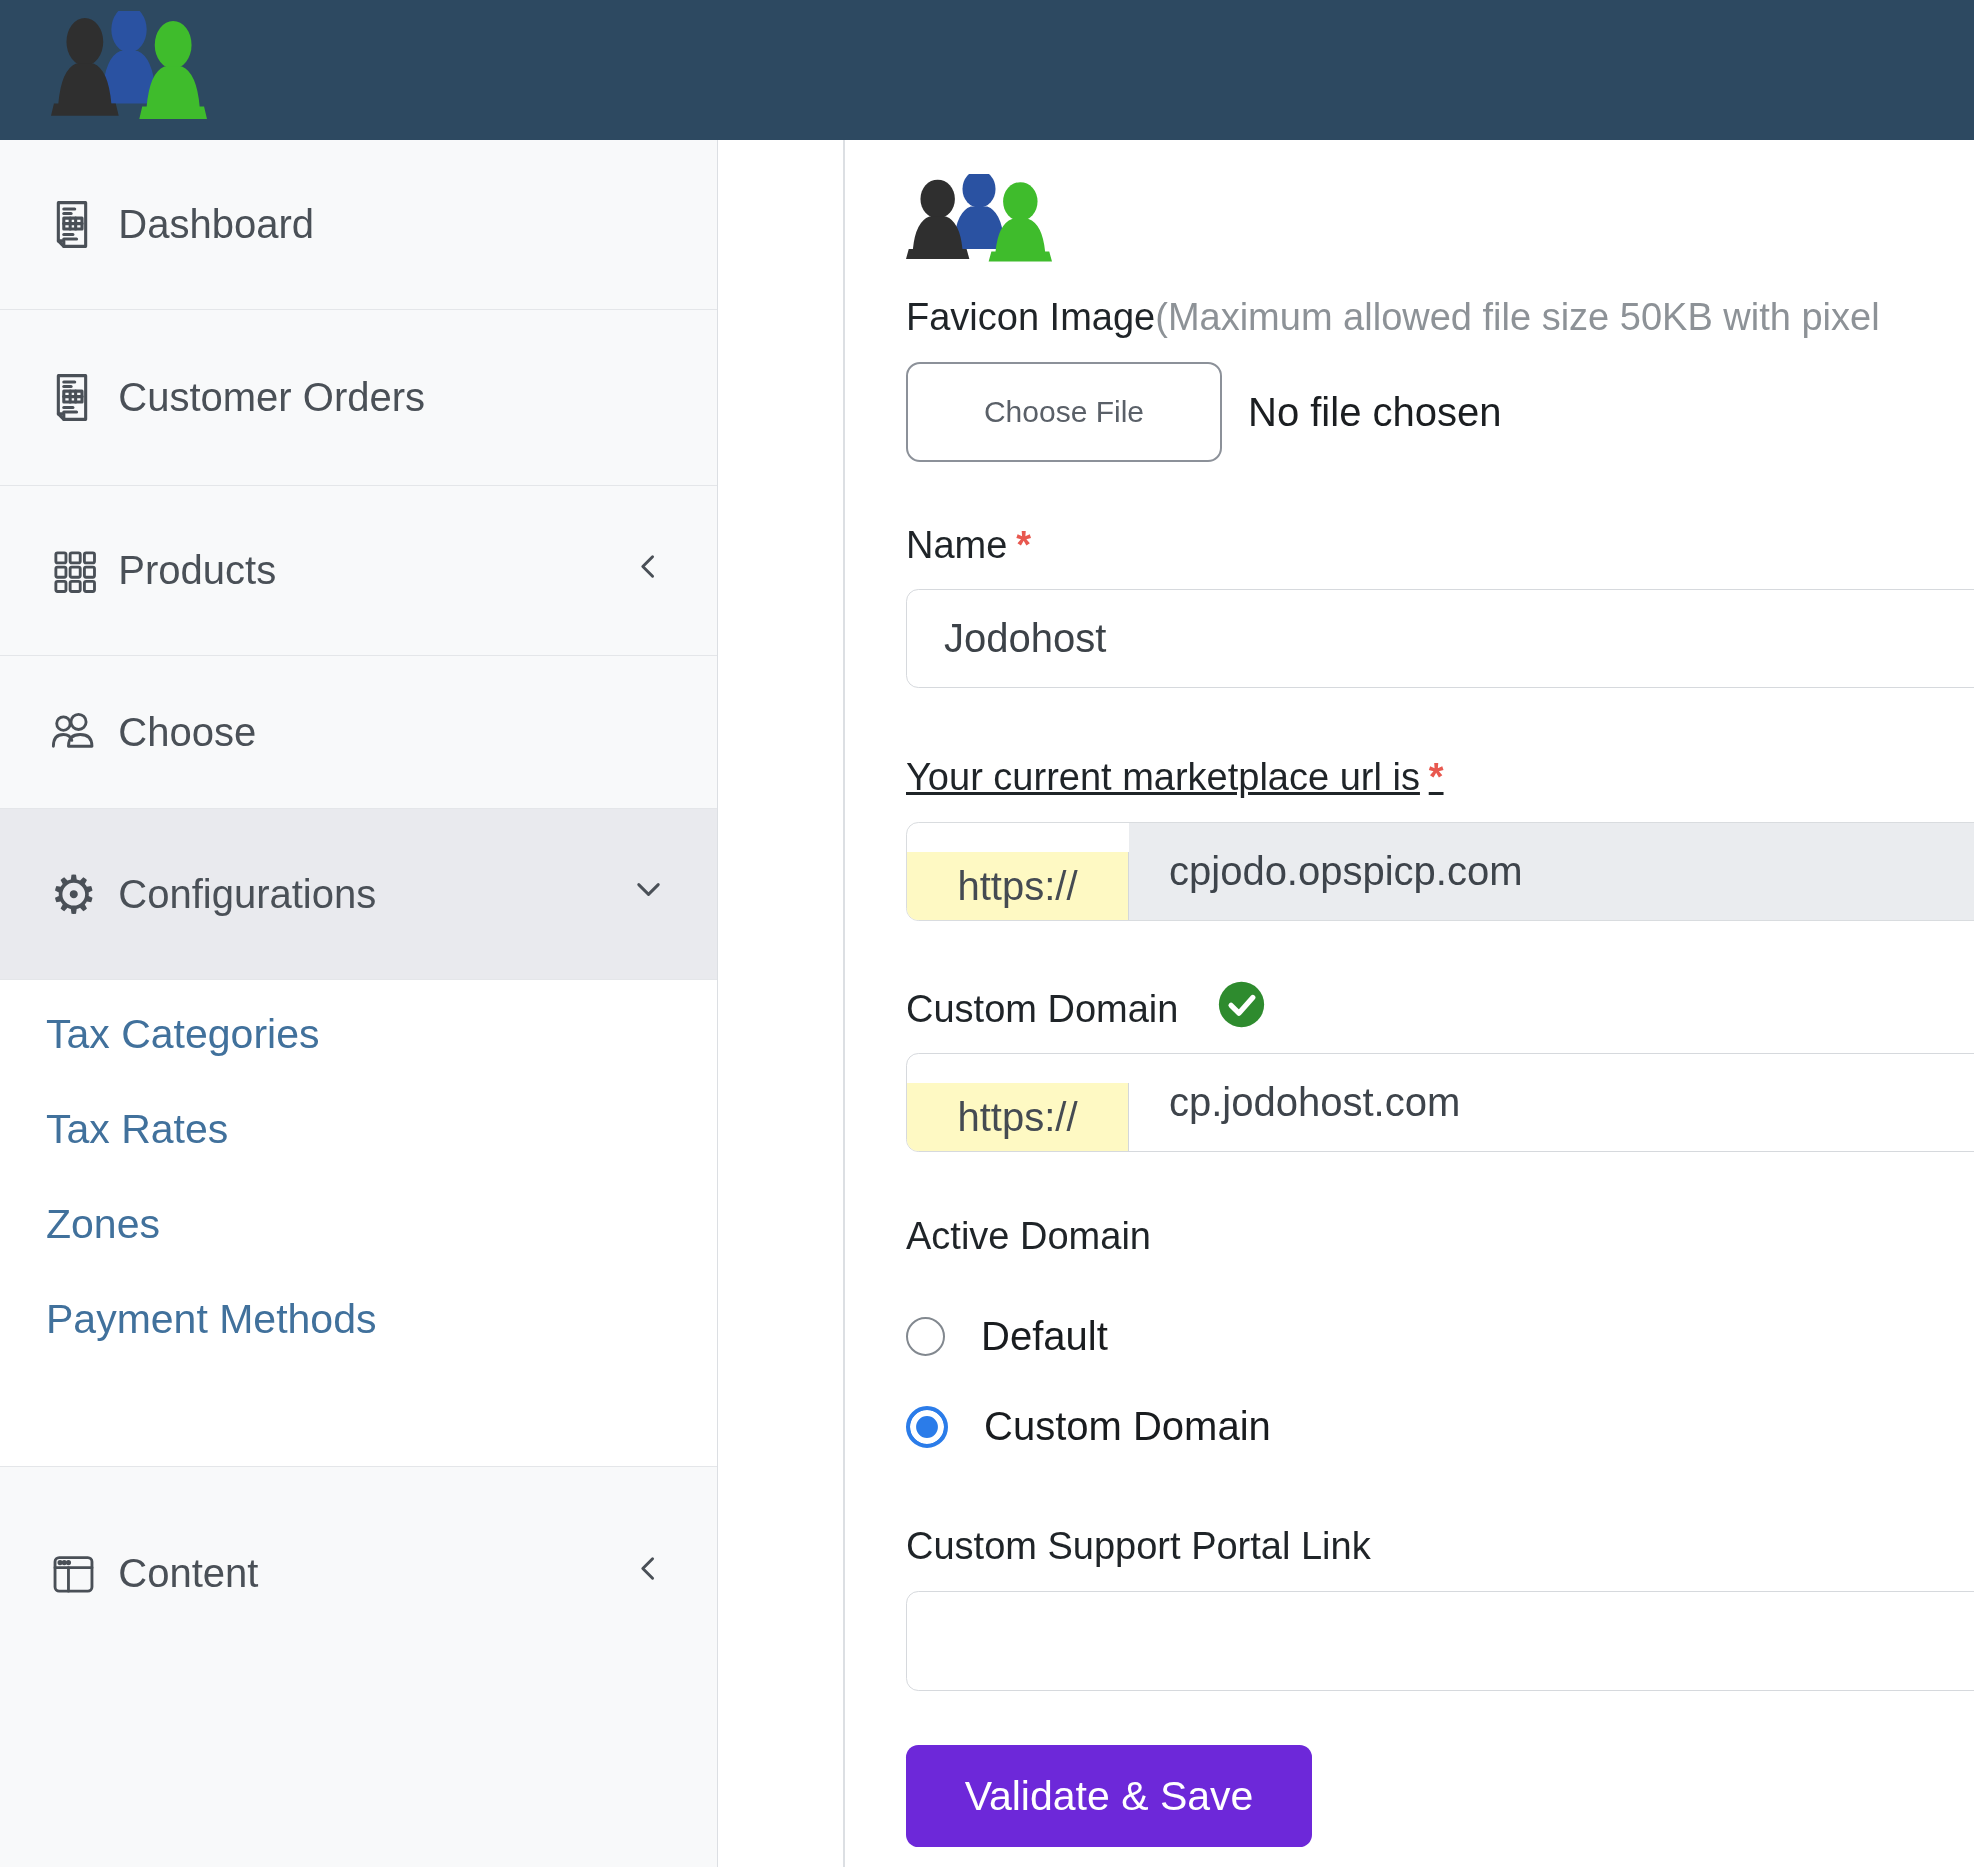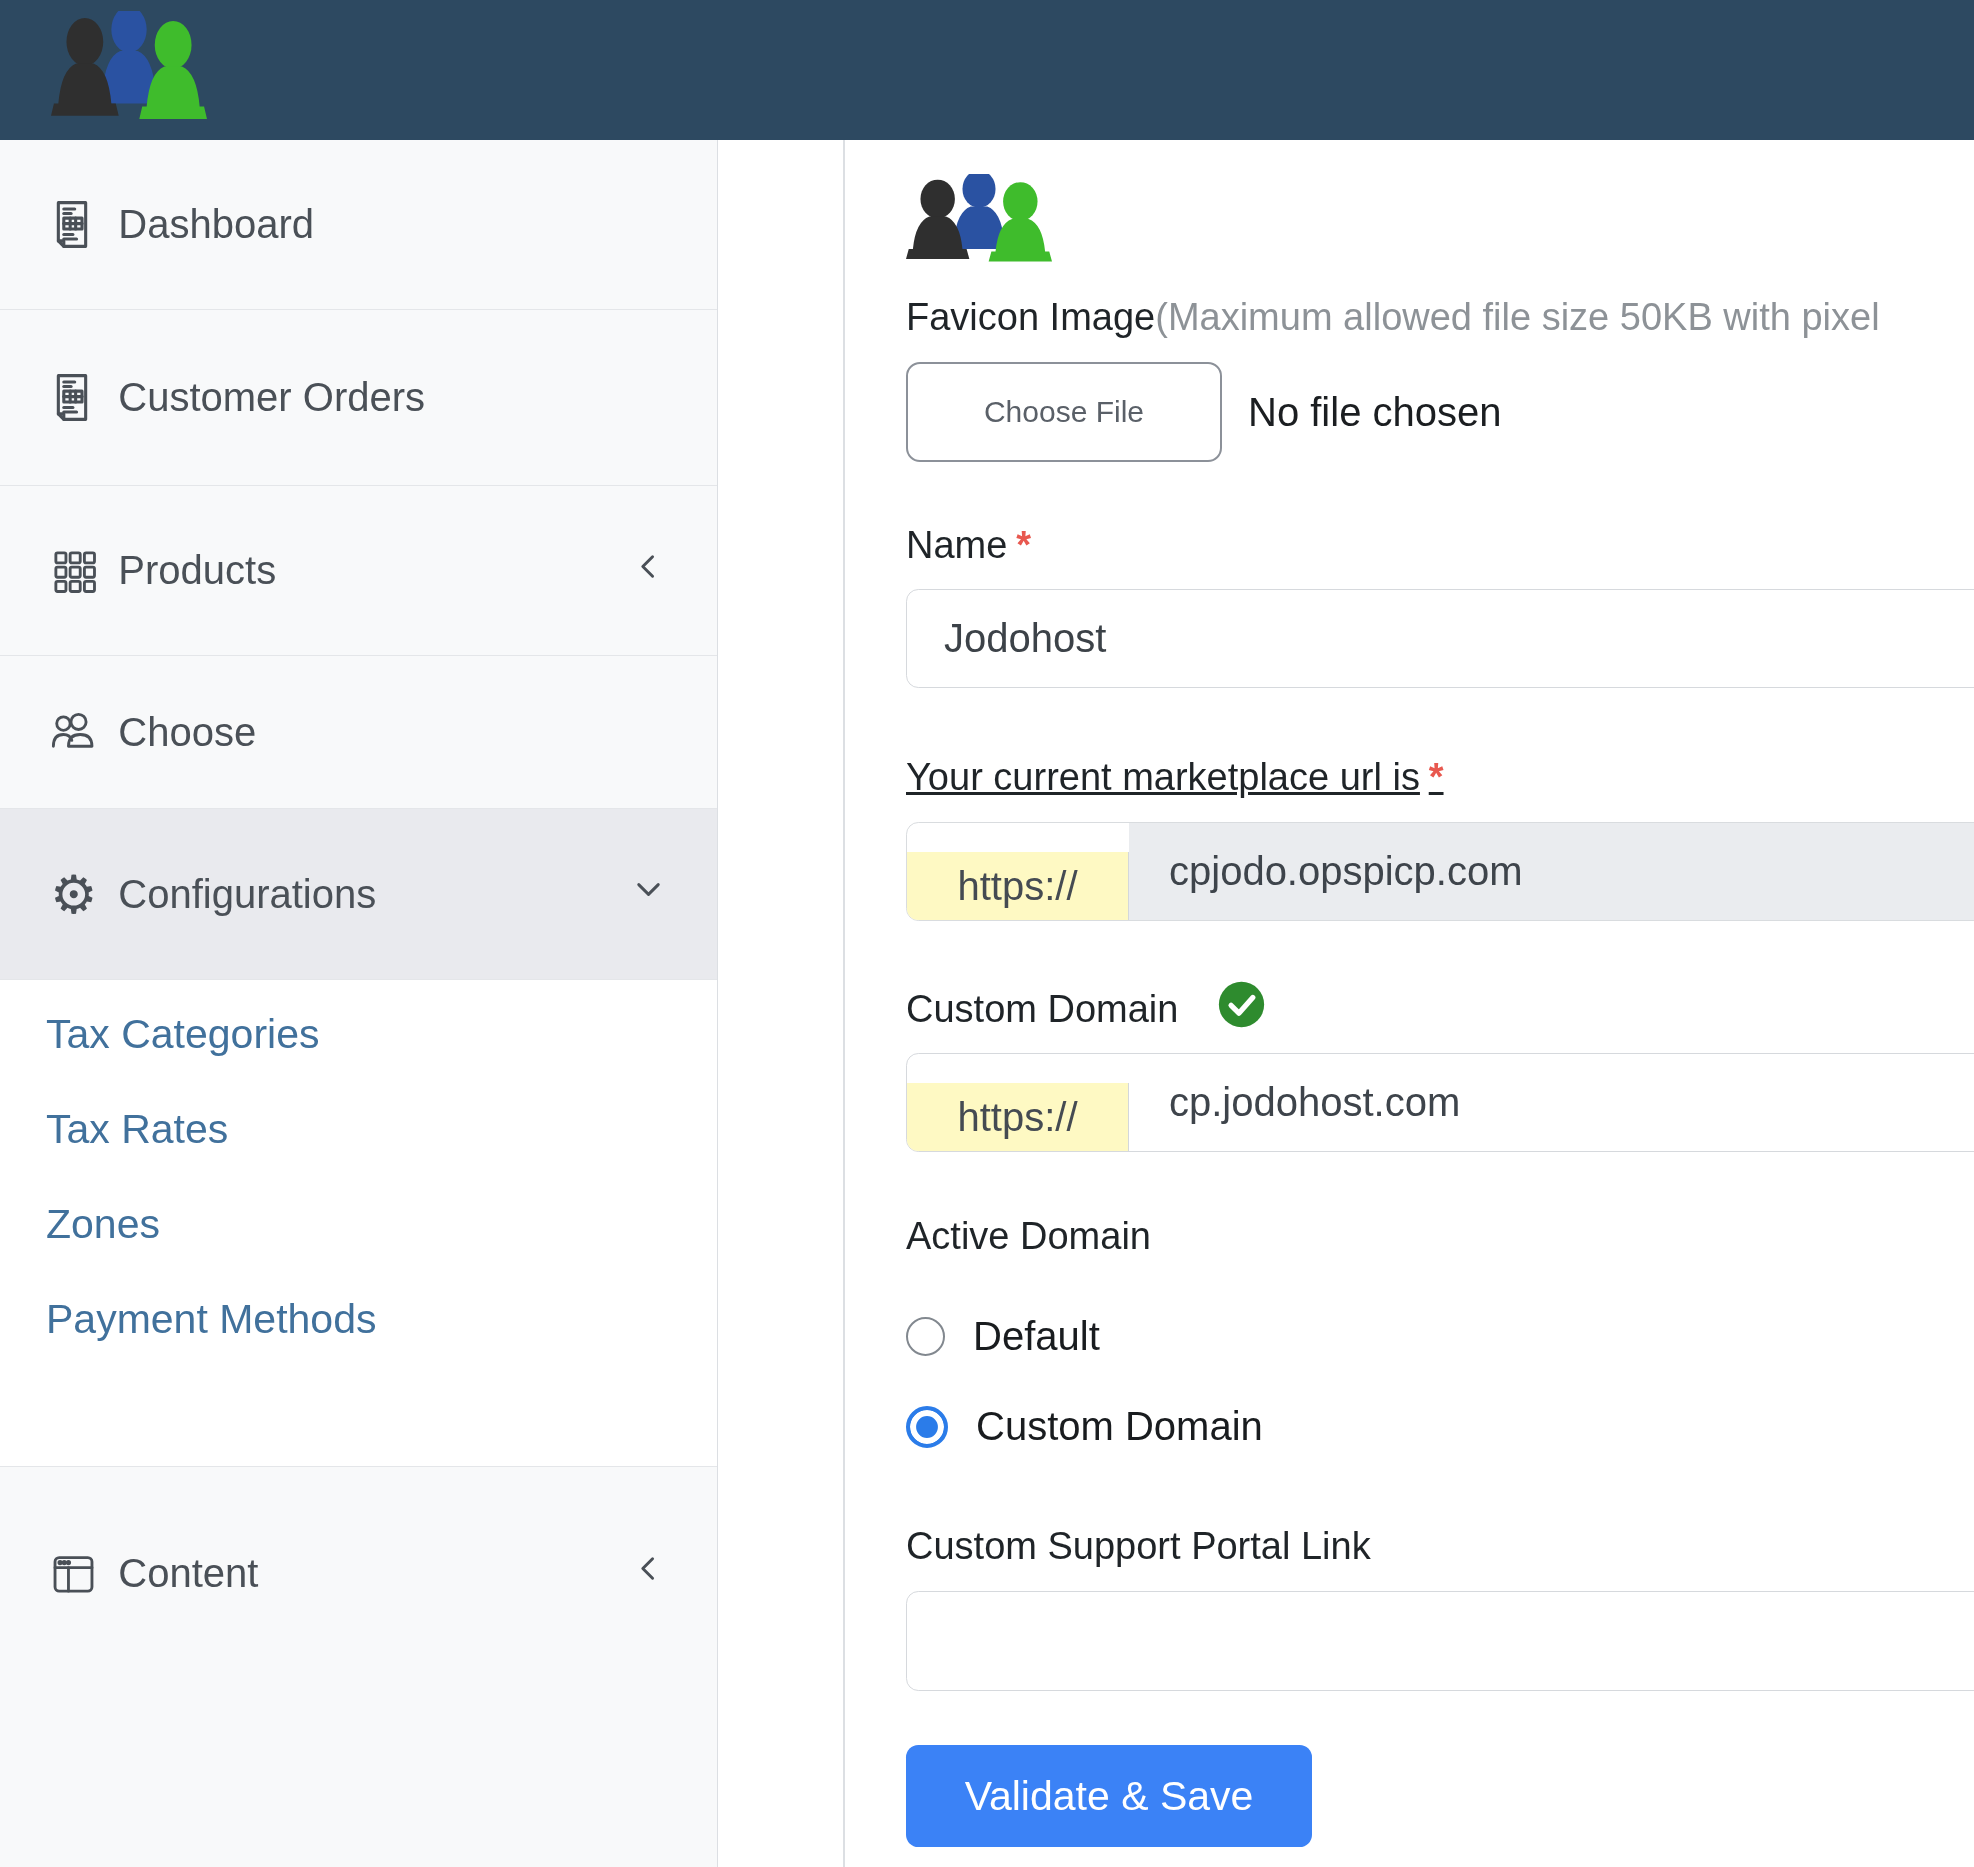--- a/index.html
+++ b/index.html
@@ -49,22 +49,22 @@
     display:flex;border-radius:12.3px;overflow:hidden;border:0.9px solid #d9dcdf;}
   .igroup .prefix{width:221px;flex:0 0 221px;background:#fef9c3;border-right:1.8px solid #d3d7db;
     display:flex;align-items:center;justify-content:center;font-size:40px;color:#454b52;margin-top:29px;}
   .igroup .gval{flex:1;display:flex;align-items:center;padding-left:40px;font-size:40px;color:#3e444b;background:#eaecef;}
   .igroup .gval-input{flex:1;border:none;outline:none;padding-left:40px;font-size:40px;color:#3e444b;
     background:#ffffff;font-family:"Liberation Sans",sans-serif;}
   .check-badge{position:absolute;left:1218px;top:981px;}
   .radio-row{position:absolute;left:906px;display:flex;align-items:center;}
   .radio{width:39px;height:39px;border:2.6px solid #82888f;border-radius:50%;background:#fff;box-sizing:border-box;cursor:pointer;flex:0 0 auto;}
   .radio.checked{width:42px;height:42px;border:4.4px solid #2b7ce9;background:#2b7ce9;box-shadow:inset 0 0 0 6.1px #ffffff;}
-  .radio-label{margin-left:28px;font-size:40px;color:#191c1f;}
-  .save-btn{position:absolute;left:906px;top:1745px;width:406px;height:102px;background:#3b82f6;
+  .radio-label{margin-left:36px;font-size:40px;color:#191c1f;}
+  .save-btn{position:absolute;left:906px;top:1745px;width:406px;height:102px;background:#6d28d9;
     border-radius:12.3px;display:flex;align-items:center;justify-content:center;
     color:#ffffff;font-size:41px;cursor:pointer;}
 </style>
 </head>
 <body>
 
 <div class="top-header">
   <span class="header-logo">
     <svg width="156" height="111" viewBox="0 -4 106 72" preserveAspectRatio="none">
       <g fill="#2a52a2">

